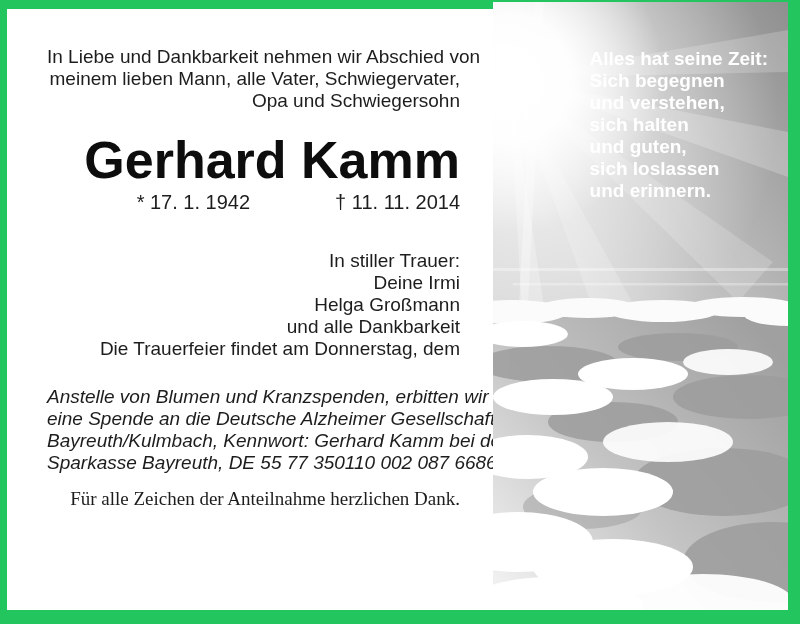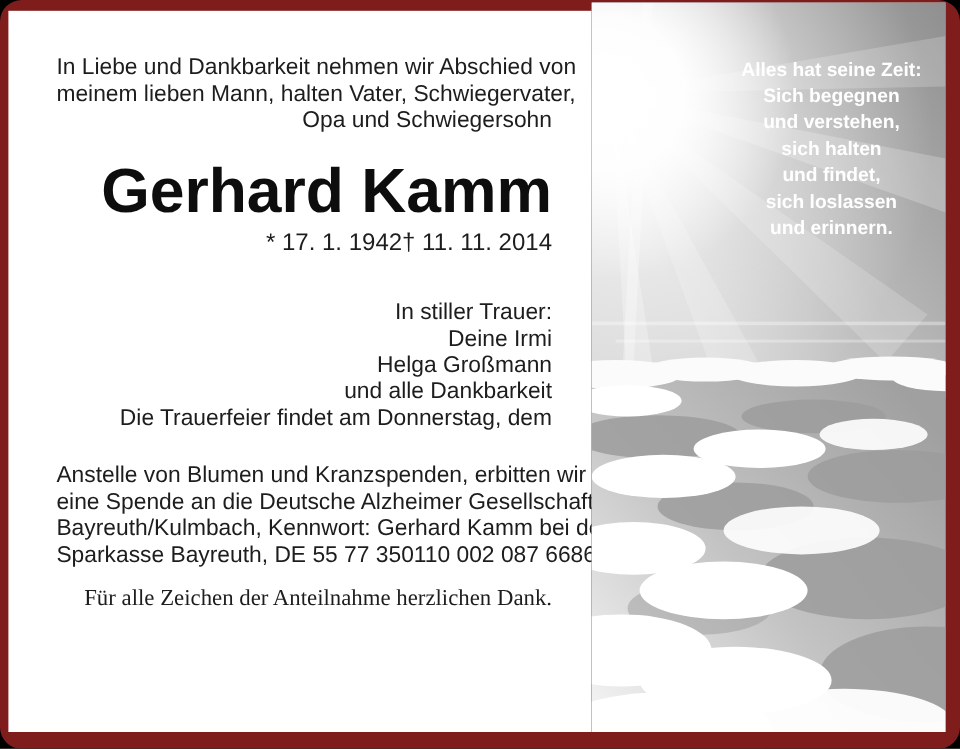--- a/index.html
+++ b/index.html
@@ -3,66 +3,66 @@
 <meta charset="utf-8">
 <style>
   html,body{margin:0;padding:0;}
   body{
     width:800px;height:624px;
     background:#000;
     position:relative;
     font-family:"Liberation Sans", sans-serif;
     overflow:hidden;
   }
-  .page{position:absolute;inset:0;background:#7f1d1d;border-radius:18px;}
+  .page{position:absolute;inset:0;background:#22c55e;}
 
   
   .left-panel{
     position:absolute;left:7px;top:9px;width:486px;height:601px;
     background:#fff;box-sizing:border-box;
     padding:37px 33px 0 40px;
     text-align:right;color:#1d1d1d;
   }
   .line{font-size:19px;line-height:22px;white-space:nowrap;}
   .bold{font-weight:normal;}
   .name{
     font-size:52px;line-height:48px;font-weight:bold;color:#0d0d0d;
     margin:24px 0 0 0;white-space:nowrap;
   }
   .dates{
-    display:flex;justify-content:flex-end;
+    display:flex;justify-content:flex-end;gap:85px;
     margin-top:7px;font-size:20px;line-height:23px;
   }
   .mourning{margin-top:36px;}
   .funeral{margin-top:0;}
-  .donation{margin-top:26px;}
+  .donation{margin-top:26px;font-style:italic;}
   .thanks{margin-top:14px;font-size:19px;line-height:22px;white-space:nowrap;font-family:Liberation Serif, serif;}
 
   
   .right-panel{
     position:absolute;left:493px;top:2px;width:295px;height:608px;
     overflow:hidden;background:#b5b5b5;
   }
   .right-panel svg{position:absolute;left:0;top:0;}
   .verse{
     position:absolute;top:46px;right:20px;
-    text-align:center;color:#ffffff;font-weight:bold;
-    font-size:16px;line-height:22px;
+    text-align:left;color:#ffffff;font-weight:bold;
+    font-size:19px;line-height:22px;
   }
 </style>
 </head>
 <body>
 
 <div class="page">
 
   <div class="left-panel">
 
     <div class="intro">
       <div class="line">In Liebe und Dankbarkeit nehmen wir Abschied von</div>
-      <div class="line">meinem lieben Mann, halten Vater, Schwiegervater,</div>
+      <div class="line">meinem lieben Mann, alle Vater, Schwiegervater,</div>
       <div class="line">Opa und Schwiegersohn</div>
     </div>
 
     <div class="name">Gerhard Kamm</div>
 
     <div class="dates">
       <span>* 17. 1. 1942</span>
       <span>† 11. 11. 2014</span>
     </div>
 
@@ -173,19 +173,19 @@
       </g>
 
       <rect x="34" y="0" width="9" height="300" fill="#ffffff" opacity="0.30" filter="blurS" transform="rotate(3 38 150)"></rect>
     </svg>
 
     <div class="verse">
       <div>Alles hat seine Zeit:</div>
       <div>Sich begegnen</div>
       <div>und verstehen,</div>
       <div>sich halten</div>
-      <div>und findet,</div>
+      <div>und guten,</div>
       <div>sich loslassen</div>
       <div>und erinnern.</div>
     </div>
   </div>
 
 </div>
 
 </body></html>

